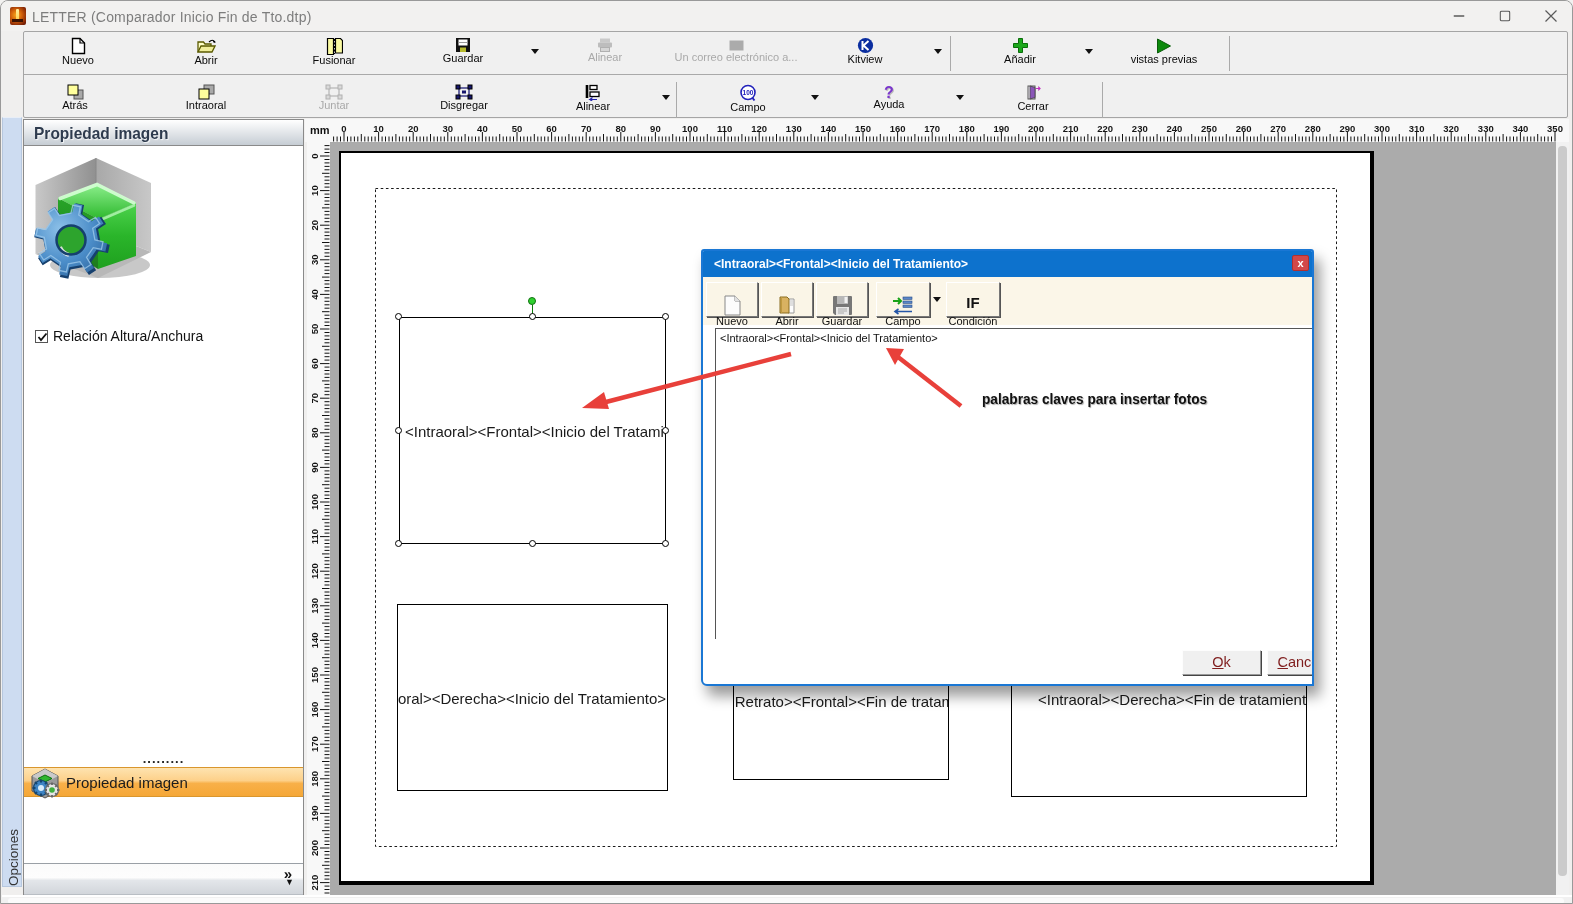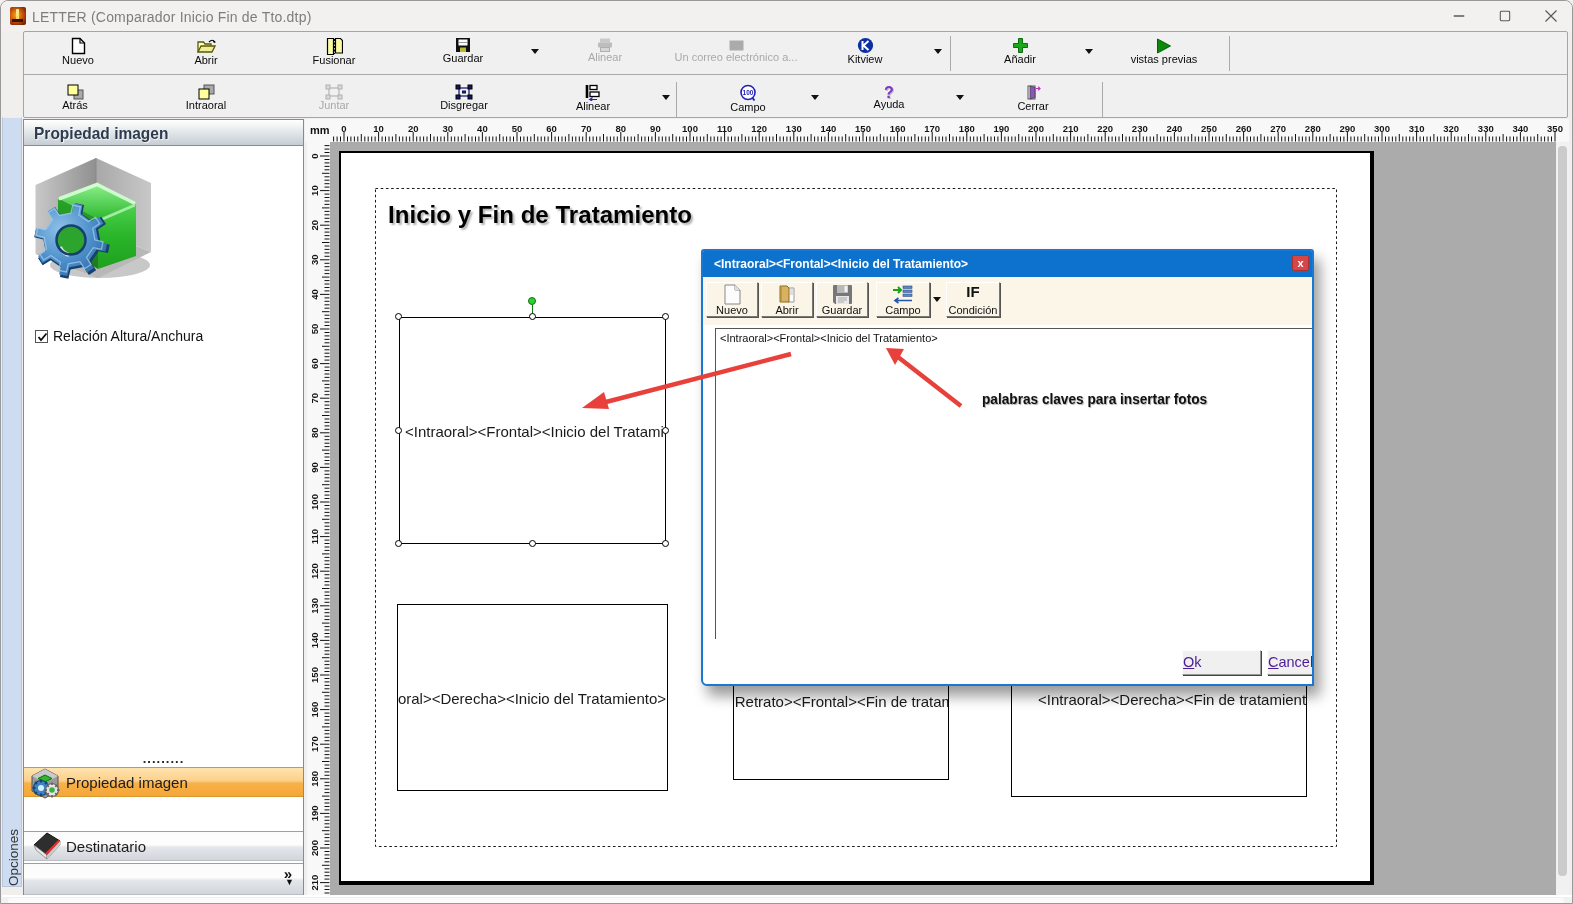--- a/index.html
+++ b/index.html
@@ -55,24 +55,24 @@
 
 .hdl{position:absolute;width:7px;height:7px;background:#fff;border:1px solid #000;border-radius:50%}
 .ghdl{position:absolute;width:8px;height:8px;background:#2fd12f;border:1px solid #127012;border-radius:50%}
 
 #dlg{position:absolute;left:700px;top:248px;width:613px;height:437px;background:#fff;border:2px solid #1a77d4;border-radius:3px 3px 0 6px;box-shadow:6px 10px 14px rgba(0,0,0,.4);overflow:hidden}
 #dlgtitle{position:absolute;left:0;top:0;width:100%;height:26px;background:#0d72cd}
 #dlgtitle span{position:absolute;left:11px;top:6px;font-size:12px;font-weight:bold;color:#fff}
 #dlgx{position:absolute;right:3px;top:4px;width:17px;height:16px;background:#d24848;border:1px solid #b03030;border-radius:2px;color:#fff;font-size:11px;font-weight:bold;text-align:center;line-height:14px}
 #dlgtools{position:absolute;left:0;top:26px;width:100%;height:48px;background:#fbf6e8}
 .dbtn{position:absolute;top:5px;height:35px;background:#faf5e7;border:1px solid #8a8a8a;border-top-color:#fff;border-left-color:#fff;border-right-color:#777;border-bottom-color:#777;box-shadow:1px 1px 0 #555;text-align:center;font-size:11px;color:#111;line-height:12px}
-.dbtn .di{display:block;height:20px;margin-top:1px}
+.dbtn .di{display:block;height:20px;margin-top:12px}
 #dlgtext{position:absolute;left:12px;top:77px;width:597px;height:311px;border:1px solid #555;border-right:none;border-bottom:none;font-size:11px;color:#111}
 #dlgtext span{position:absolute;left:4px;top:3px}
-#okbtn,#cancbtn{position:absolute;background:#f0f0f0;border:1px solid #999;border-top-color:#fdfdfd;border-left-color:#fdfdfd;box-shadow:1px 1px 0 #444;font-size:14.5px;color:#4c1d95;}
+#okbtn,#cancbtn{position:absolute;background:#f0f0f0;border:1px solid #999;border-top-color:#fdfdfd;border-left-color:#fdfdfd;box-shadow:1px 1px 0 #444;font-size:14.5px;color:#7f1d1d;text-align:center}
 
 .annot{position:absolute;font-weight:bold;color:#111;font-size:15.5px;text-shadow:1px 1px 1px rgba(120,120,120,.6);transform:scaleX(.88);transform-origin:0 50%;white-space:nowrap}
 </style></head><body>
 <div id="win">
 <div id="titlebar">
  <div id="appicon"></div>
  <span class="txt">LETTER (Comparador Inicio Fin de Tto.dtp)</span>
  <div class="wbtn" style="left:1435px">
         <svg width="11" height="2">
           <path d="M0 1h11" stroke="#5a5a5a" stroke-width="1.3"></path>
@@ -286,30 +286,20 @@
     <path d="M16 2 L29 9 L16 16 L3 9 Z" fill="#c9c9c9"></path>
     <path d="M16 8 L23 11.5 L16 15 L9 11.5 Z" fill="#2fb52f" stroke="#0c6e0c"></path>
     <circle cx="12" cy="21" r="7.5" fill="#3d84c4" stroke="#16456e" stroke-width="1.2"></circle>
     <circle cx="12" cy="21" r="3" fill="#d9ecfa"></circle>
     <path d="M12 12.5v3M12 26.5v3M3.5 21h3M17.5 21h3M6 15l2 2M16 25l2 2M18 15l-2 2M8 25l-2 2" stroke="#16456e" stroke-width="2"></path>
     <circle cx="23" cy="23" r="6.5" fill="#e6e6e6" stroke="#666" stroke-width="1.2"></circle>
     <circle cx="23" cy="23" r="2.8" fill="#3fae3f"></circle>
     <path d="M23 15.5v2.5M23 28v2.5M15.5 23h2.5M28 23h2.5M18 18l1.8 1.8M26.2 26.2L28 28M28 18l-1.8 1.8M19.8 26.2L18 28" stroke="#666" stroke-width="1.8"></path>
    </svg></span>
   <span class="rlbl">Propiedad imagen</span>
-      </div>
- <div class="prow" style="top:711px">
-  <span class="ricon"><svg width="34" height="33" viewBox="0 0 34 33">
-    <path d="M5 14 L18 2 L31 10 L18 24 Z" fill="#2e2e2e" stroke="#111"></path>
-    <path d="M5 14 L18 24 L18 28 L7 19 Z" fill="#e9e9e9" stroke="#777" stroke-width="0.7"></path>
-    <path d="M18 24 L31 10 L31 14 L18 28 Z" fill="#d8d8d8" stroke="#777" stroke-width="0.7"></path>
-    <path d="M31 10 L31 14 L18 28 L18 24 Z" fill="#c9c9c9"></path>
-    <path d="M29.5 8.8 L31 10 L18 24 L16 22.6 Z" fill="#e03030"></path>
-   </svg></span>
-  <span class="rlbl">Destinatario</span>
       </div>
  <div class="prow" style="top:743px;height:32px">
    <span style="position:absolute;right:11px;top:1px;font-size:15px;font-weight:bold;color:#111">»</span>
    <span style="position:absolute;right:9px;top:13px;font-size:9px;color:#111">▼</span>
  </div>
 </div>
 <div id="cornerbox">
       <span>mm</span>
     </div>
 <div id="rulerh">
@@ -961,21 +951,20 @@
       <div class="thumb"></div>
     </div>
 <div id="statusbar">
       <div id="hsb"></div>
     </div>
 <div id="canvas">
  <div id="page">
   <svg id="margin" width="962" height="659">
           <rect x="0.5" y="0.5" width="961" height="658" fill="none" stroke="#1a1a1a" stroke-width="1" stroke-dasharray="2.6 2.6"></rect>
         </svg>
-  <div id="ptitle">Inicio y Fin de Tratamiento</div>
   <div class="pbox" style="left:58px;top:164px;width:267px;height:227px">
           <span class="ctr" style="left:5px">&lt;Intraoral&gt;&lt;Frontal&gt;&lt;Inicio del Tratamiento&gt;</span>
         </div>
   <div class="pbox" style="left:56px;top:451px;width:271px;height:187px">
           <span class="ctr" style="right:1px">&lt;Intraoral&gt;&lt;Derecha&gt;&lt;Inicio del Tratamiento&gt;</span>
         </div>
   <div class="pbox" style="left:392px;top:468px;width:216px;height:159px">
           <span class="ctr" style="left:-8px">&lt;Retrato&gt;&lt;Frontal&gt;&lt;Fin de tratamiento&gt;</span>
         </div>
   <div class="pbox" style="left:670px;top:448px;width:296px;height:196px">

